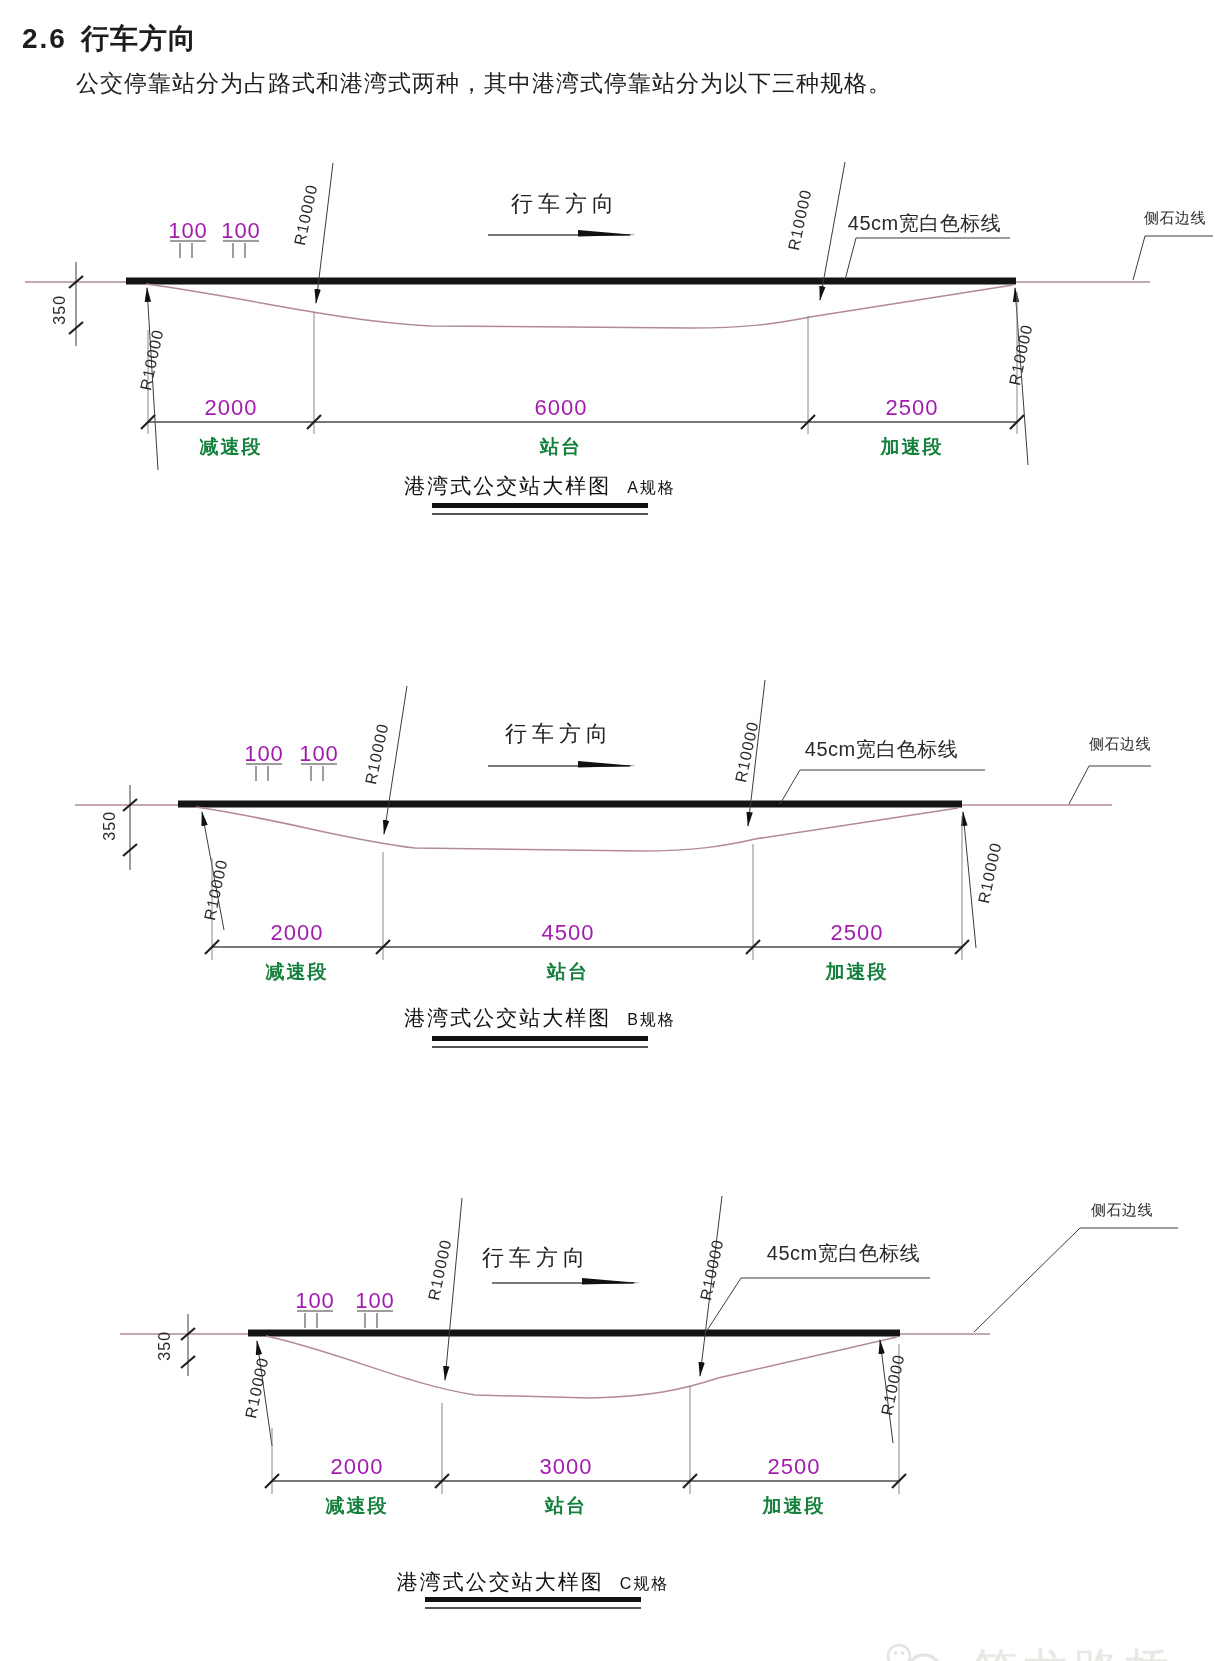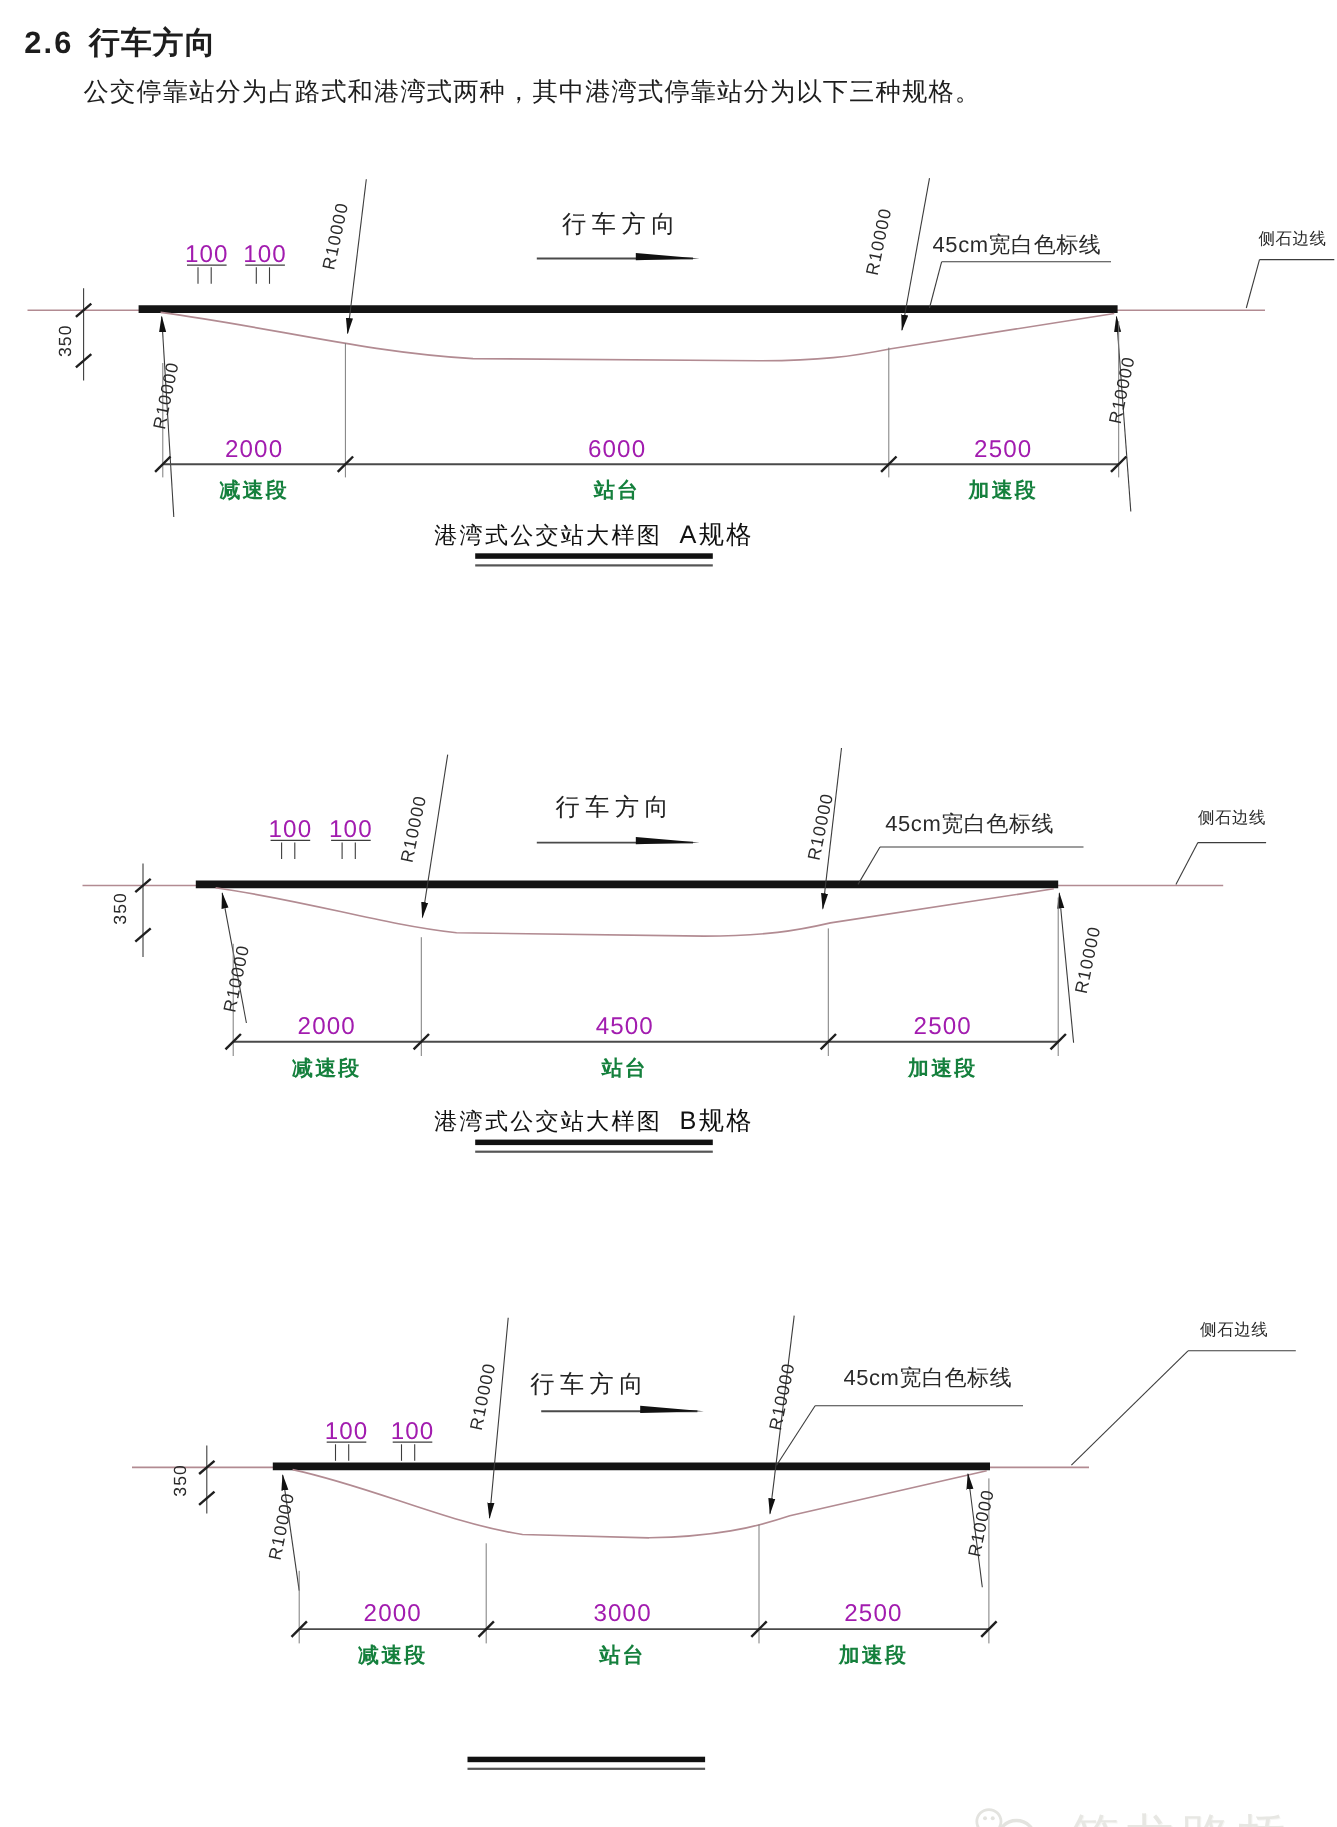--- a/index.html
+++ b/index.html
@@ -14,21 +14,21 @@
   .ctr{text-align:center}
   .cad{font-size:20px;letter-spacing:.5px;color:#2a2a2a}
   .cads{font-size:15px;letter-spacing:.5px;color:#2a2a2a}
   .num{font-size:22px;letter-spacing:1px;color:#a21caf}
   .sec{font-size:19px;font-weight:700;letter-spacing:2px;color:#15803d}
   .dd{font-size:22px;letter-spacing:5px;color:#222}
   .rlbl{font-size:16px;letter-spacing:1px;color:#2a2a2a}
   .rot{transform:rotate(-78deg)}
   .rot90{transform:rotate(-90deg)}
   .caption{font-size:21px;letter-spacing:2px;color:#111}
-  .caption .spec{margin-left:16px;font-size:23px}
+  .caption .spec{margin-left:16px;font-size:16px}
   .bar-thick{position:absolute;height:5px;background:#111}
   .bar-thin{position:absolute;height:2px;background:#555}
   
   .pink{stroke:#b28b92;stroke-width:1.5;fill:none}
   .thick{stroke:#141414;stroke-width:7}
   .thin{stroke:#3c3c3c;stroke-width:1;fill:none}
   .ext{stroke:#7a7a7a;stroke-width:.9}
   .mid{stroke:#4a4a4a;stroke-width:1.7}
   .slash{stroke:#1f1f1f;stroke-width:2.2}
   .wedge{fill:#111}
@@ -254,20 +254,21 @@
   <div class="lbl cads ctr" style="left:1062px;top:74px;width:120px">侧石边线</div>
   <div class="lbl rlbl ctr rot90" style="left:143px;top:209px;width:44px">350</div>
   <div class="lbl rlbl ctr rot" style="left:219px;top:251px;width:76px">R10000</div>
   <div class="lbl rlbl ctr rot" style="left:855px;top:248px;width:76px">R10000</div>
   <div class="lbl num ctr" style="left:317px;top:327px;width:80px">2000</div>
   <div class="lbl num ctr" style="left:526px;top:327px;width:80px">3000</div>
   <div class="lbl num ctr" style="left:754px;top:327px;width:80px">2500</div>
   <div class="lbl sec ctr" style="left:297px;top:368px;width:120px">减速段</div>
   <div class="lbl sec ctr" style="left:506px;top:368px;width:120px">站台</div>
   <div class="lbl sec ctr" style="left:734px;top:368px;width:120px">加速段</div>
+  <div class="lbl caption ctr" style="left:358px;top:442px;width:350px"><span>港湾式公交站大样图</span><span class="spec">C规格</span></div>
   <div class="bar-thick" style="left:425px;top:469px;width:216px"></div>
   <div class="bar-thin" style="left:425px;top:479px;width:216px"></div>
 </section>
 
 <div class="wm">
   <svg width="66" height="60" viewBox="0 0 66 60">
     <circle cx="15" cy="16" r="11" fill="#ffffff" stroke="#e3e3df" stroke-width="2.5"></circle>
     <path d="M10,25 L6,32 L16,27 Z" fill="#ffffff" stroke="#e3e3df" stroke-width="1.5"></path>
     <circle cx="11.5" cy="13" r="1.8" fill="#e3e3df"></circle>
     <circle cx="18.5" cy="13" r="1.8" fill="#e3e3df"></circle>

